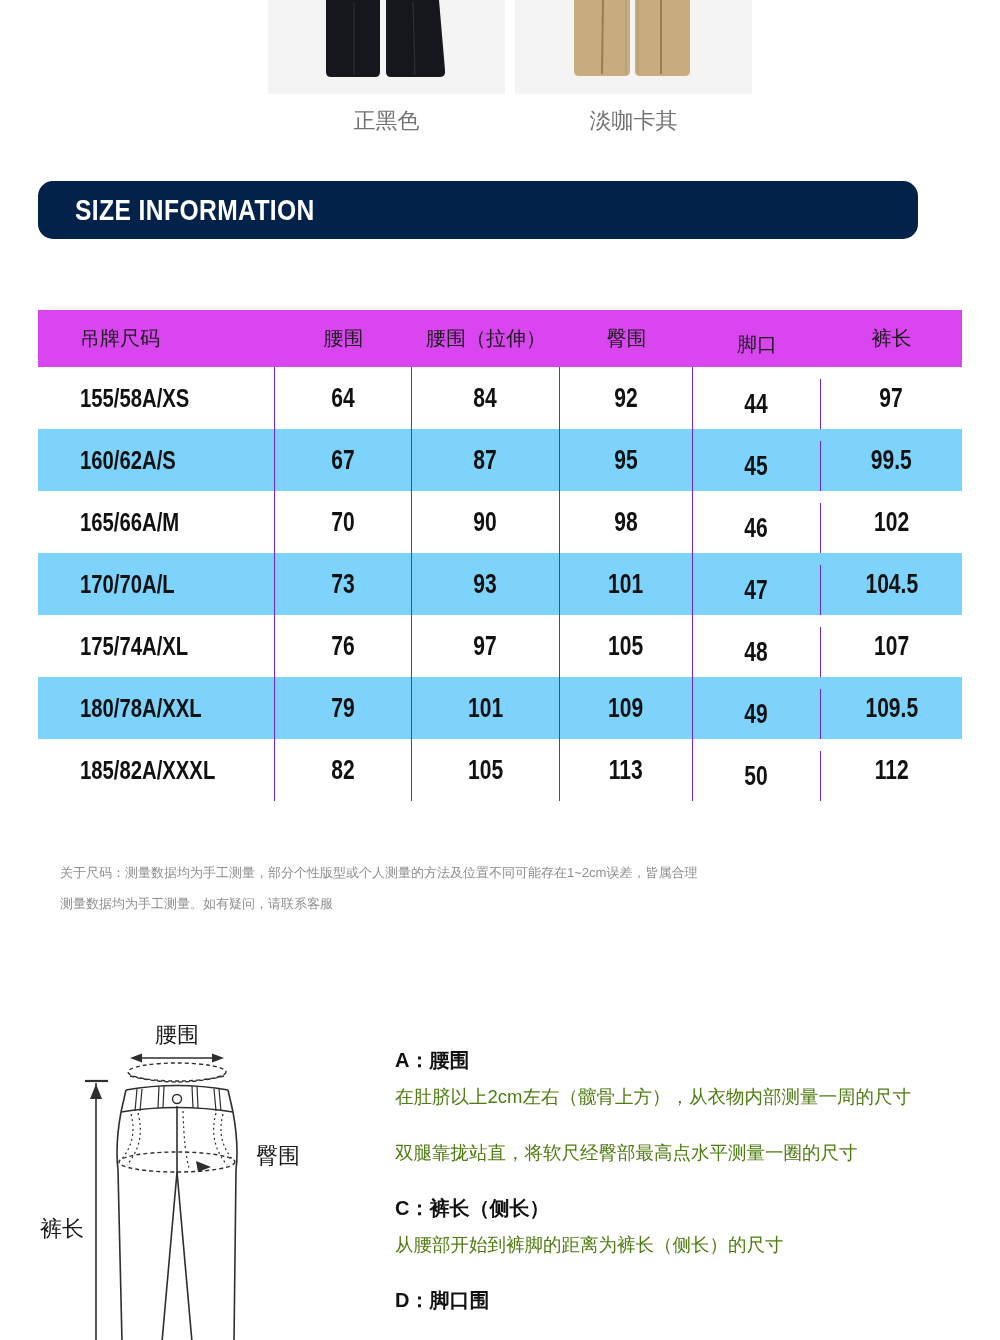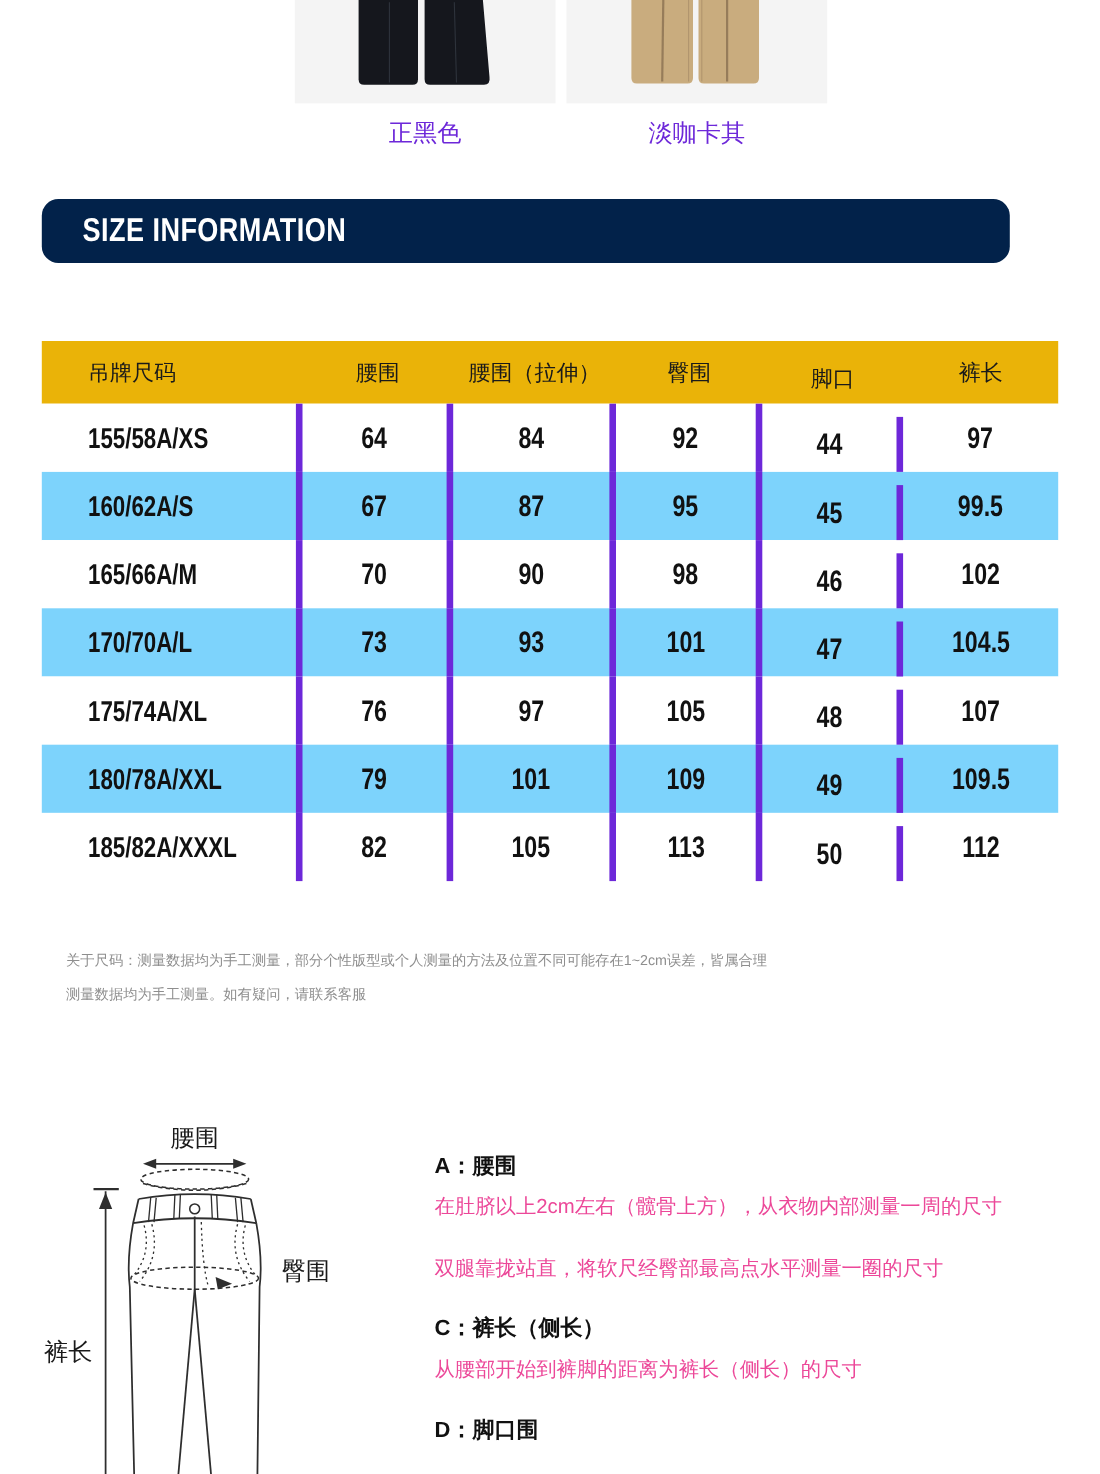--- a/index.html
+++ b/index.html
@@ -5,59 +5,59 @@
   * { margin:0; padding:0; box-sizing:border-box; }
   html,body { width:1000px; height:1340px; background:#ffffff; overflow:hidden;
               font-family:"Liberation Sans", sans-serif; color:#1a1a1a; position:relative; }
 
   .abs { position:absolute; }
 
   
   .tile { top:0; height:94px; width:237px; background:#f4f4f4; overflow:hidden; }
   .tile-1 { left:268px; }
   .tile-2 { left:515px; }
-  .tile-label { top:106px; width:237px; text-align:center; font-size:22px; color:#6d28d9; }
+  .tile-label { top:106px; width:237px; text-align:center; font-size:22px; color:#737373; }
   .tile-label-1 { left:268px; }
   .tile-label-2 { left:515px; }
 
   
   .section-bar { left:38px; top:181px; width:880px; height:58px; background:#02224a;
                  border-radius:15px; display:flex; align-items:center; padding-left:37px; }
   .section-title { color:#ffffff; font-weight:bold; font-size:30px; letter-spacing:.5px;
                    transform:scaleX(.82); transform-origin:left center; white-space:nowrap; }
 
   
   .size-table { left:38px; top:310px; width:924px; }
   .t-row { display:flex; width:924px; }
-  .t-head { height:57px; background:#eab308; }
+  .t-head { height:57px; background:#d946ef; }
   .t-data { height:62px; background:#ffffff; }
   .t-data.alt { background:#7dd3fc; }
   .t-cell { display:flex; align-items:center; justify-content:center; overflow:hidden; }
-  .t-data .t-cell { border-right:6px solid #6d28d9; }
+  .t-data .t-cell { border-right:1px solid #6d28d9; }
   .t-data .t-cell:last-child { border-right:none; }
   .c0 { width:237px; justify-content:flex-start; padding-left:42px; }
   .c1 { width:137px; } .c2 { width:148px;align-items:center; } .c3 { width:133px; } .c4 { width:128px;margin-top:12px; } .c5 { width:141px; }
   .t-head .t-cell { font-size:20px; font-weight:400; color:#1a1a1a; }
   .cond { display:inline-block; transform:scaleX(.78); transform-origin:center; white-space:nowrap; }
   .c0 .cond { transform-origin:left center; }
   .t-data .t-cell { font-weight:bold; font-size:27px; color:#111; }
   .t-data .c0 { font-size:26px; }
 
   
   .note { left:60px; top:857px; width:890px; font-size:13px; color:#8e8e8e; line-height:31px; }
 
   
   .diagram { left:38px; top:1010px; }
   .diagram text { font-size:22px; fill:#1a1a1a; }
 
   
   .guide { left:395px; top:1046px; width:575px; }
   .g-item { margin-bottom:26px; }
   .g-title { font-size:20px; font-weight:bold; color:#111; line-height:28px; margin-bottom:8px; }
-  .g-desc { font-size:18.5px; color:#ec4899; line-height:30px; }
+  .g-desc { font-size:18.5px; color:#4d7c0f; line-height:30px; }
 </style>
 </head>
 <body>
 
 <div class="abs tile tile-1">
   <svg width="237" height="94" viewBox="0 0 237 94">
     <path d="M58 0 H112 V72 Q112 77 107 77 H63 Q58 77 58 72 Z" fill="#15171d"></path>
     <path d="M118 0 H171 L177 70 Q178 77 172 77 H123 Q118 77 118 72 Z" fill="#15171d"></path>
     <path d="M86 2 V75" fill="none" stroke-width="1" opacity="0.9" stroke="#31363f"></path>
     <path d="M145 2 L147 75" fill="none" stroke-width="1" opacity="0.9" stroke="#31363f"></path>

